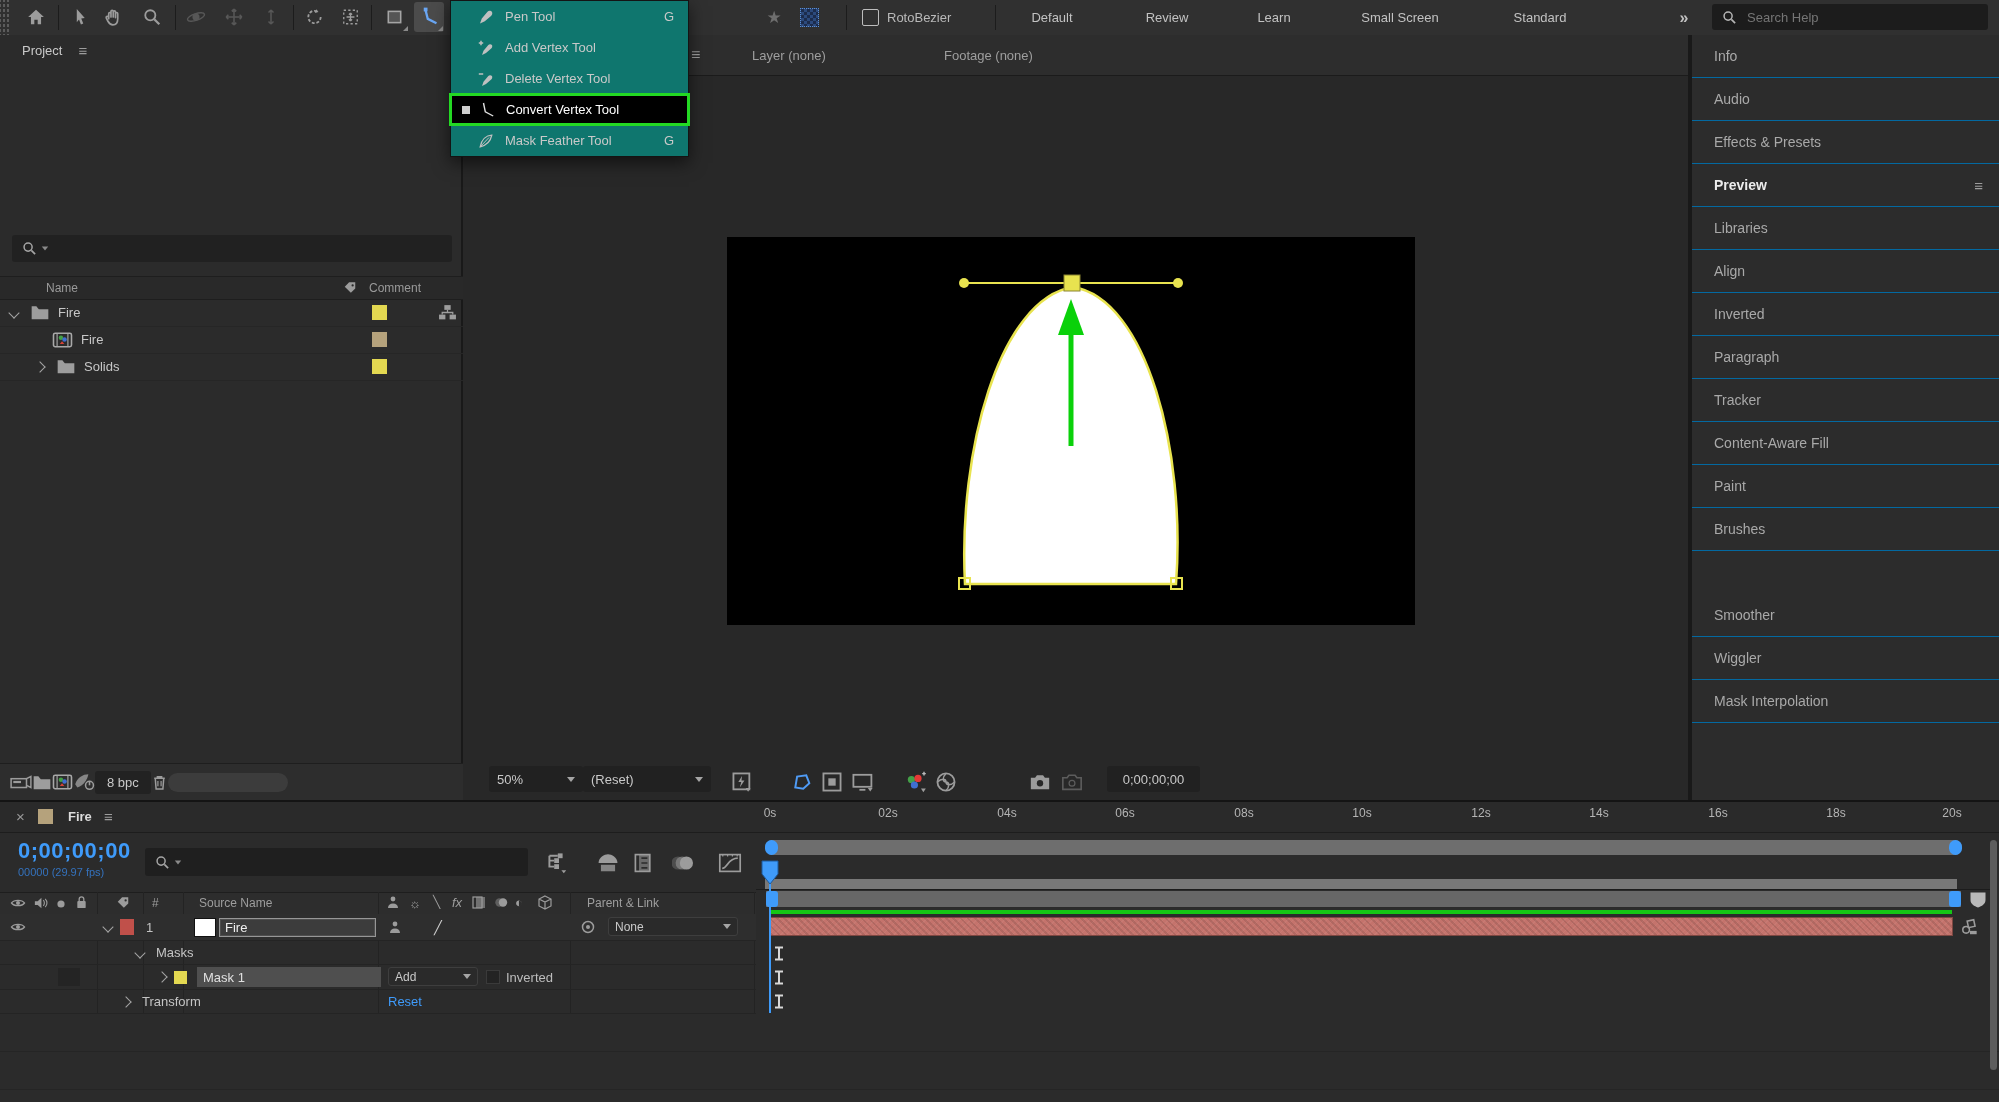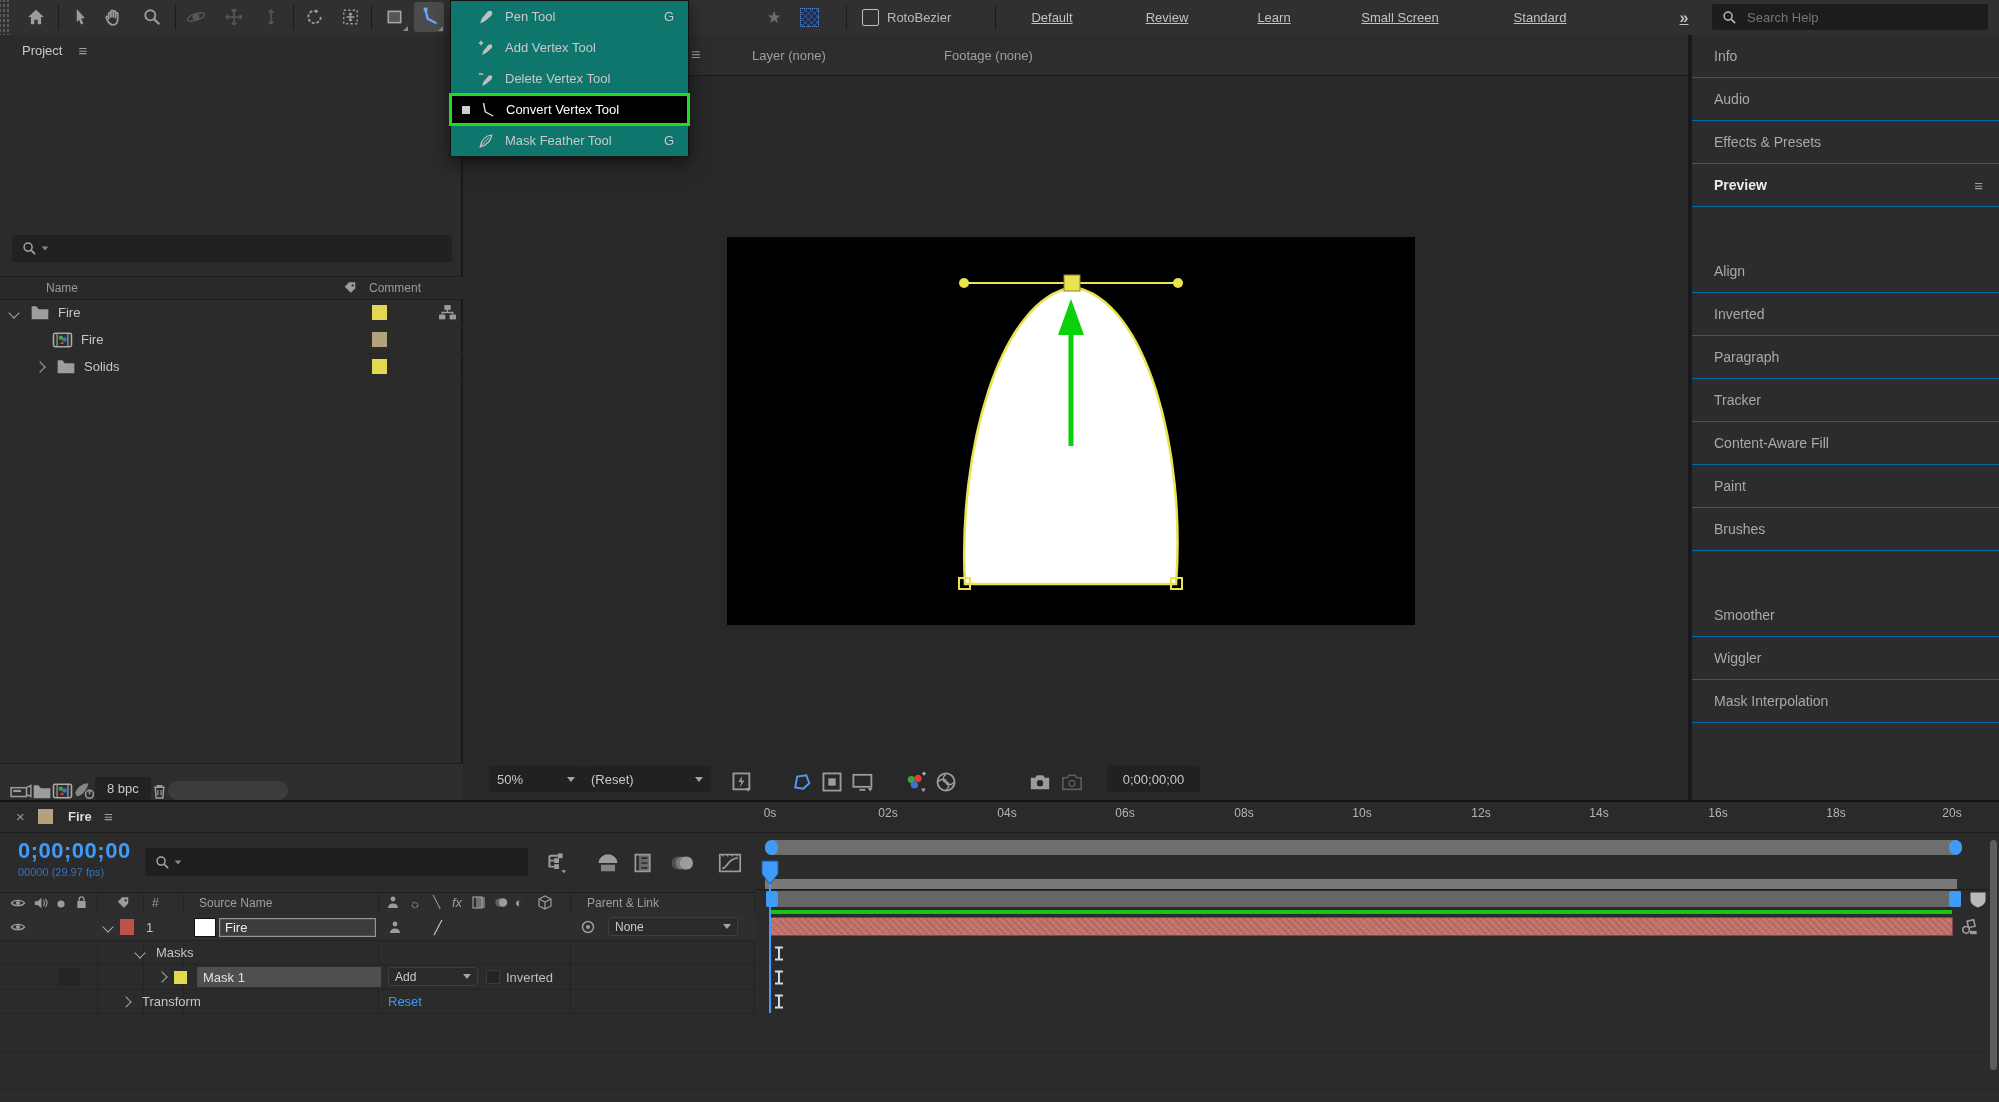--- a/index.html
+++ b/index.html
@@ -15,21 +15,21 @@
 
   
   #toolbar{left:0;top:0;width:1999px;height:35px;background:#303030;border-bottom:1px solid #151515;}
   #toolbar .grip{left:0;top:0;width:10px;height:35px;
     background-image:radial-gradient(#5c5c5c 1px,transparent 1.2px);background-size:4px 5px;background-position:2px 3px;}
   .toolbtn{position:absolute;top:2px;width:30px;height:30px;display:flex;align-items:center;justify-content:center;}
   .toolbtn.active{background:#4b4b4b;border-radius:3px;}
   .flyout:after{content:"";position:absolute;right:1px;bottom:1px;border-style:solid;border-width:0 0 5px 5px;
     border-color:transparent transparent #8a8a8a transparent;}
   .wstab{position:absolute;top:0;height:35px;display:flex;align-items:center;transform:translateX(-50%);
-    color:#c2c2c2;font-size:13px;cursor:default;text-decoration:underline;}
+    color:#c2c2c2;font-size:13px;cursor:default;}
   #helpsearch{left:1712px;top:4px;width:276px;height:26px;background:#1c1c1c;border-radius:3px;
     display:flex;align-items:center;gap:8px;padding-left:10px;box-sizing:border-box;}
   #helpsearch input{background:transparent;border:none;outline:none;color:#c0c0c0;font-size:13px;
     font-family:"Liberation Sans",sans-serif;width:200px;}
   .caret-down{display:inline-block;width:0;height:0;border-left:4px solid transparent;border-right:4px solid transparent;
     border-top:5px solid #a5a5a5;}
 
   
   #penmenu{left:450px;top:0;width:239px;height:157px;background:#0f766e;border:1px solid #141414;
     box-shadow:0 6px 16px rgba(0,0,0,.55);z-index:50;box-sizing:border-box;}
@@ -49,21 +49,21 @@
     display:flex;align-items:center;padding-left:10px;gap:4px;box-sizing:border-box;}
   #proj-cols{left:0;top:241px;width:463px;height:22px;background:#292929;border-top:1px solid #1e1e1e;
     border-bottom:1px solid #1e1e1e;color:#9a9a9a;font-size:12px;}
   .prow{position:absolute;left:0;width:463px;height:27px;display:flex;align-items:center;
     border-bottom:1px solid #262626;color:#c7c7c7;font-size:13px;}
   .swatch{width:15px;height:15px;display:inline-block;}
   .chev{width:7px;height:7px;border-right:1.5px solid #a5a5a5;border-bottom:1.5px solid #a5a5a5;display:inline-block;}
   .chev.d{transform:rotate(45deg);}
   .chev.r{transform:rotate(-45deg);}
   #proj-foot{left:0;top:728px;width:463px;height:37px;border-top:1px solid #1e1e1e;background:#2d2d2d;
-    display:flex;align-items:flex-end;padding-left:10px;box-sizing:border-box;}
+    display:flex;align-items:center;padding-left:10px;box-sizing:border-box;}
   .bpc{background:#222;border-radius:3px;padding:4px 12px;color:#c9c9c9;font-size:13px;}
   .pill{width:120px;height:19px;border-radius:10px;background:#3c3c3c;}
 
   
   #viewer{left:463px;top:35px;width:1227px;height:765px;background:#282828;border-right:2px solid #191919;box-sizing:border-box;}
   #viewer .tabrow{position:absolute;left:0;top:0;width:100%;height:40px;background:#2d2d2d;border-bottom:1px solid #1b1b1b;}
   .vtab{position:absolute;top:0;height:40px;display:flex;align-items:center;color:#9e9e9e;font-size:13px;}
   #comp{left:264px;top:202px;width:688px;height:388px;background:#000;}
   #vtoolbar{position:absolute;left:0;top:728px;width:100%;height:37px;display:flex;align-items:center;}
   .vbox{background:#212121;border-radius:3px;height:26px;display:flex;align-items:center;color:#c9c9c9;
@@ -511,20 +511,23 @@
     <div class="rprow" style="top:43px">
         <span>Audio</span>
       </div>
     <div class="rprow" style="top:86px">
         <span>Effects &amp; Presets</span>
       </div>
     <div class="rprow active" style="top:129px">
         <span>Preview</span>
         <span class="hamb">≡</span>
       </div>
+    <div class="rprow" style="top:172px">
+        <span>Libraries</span>
+      </div>
     <div class="rprow" style="top:215px">
         <span>Align</span>
       </div>
     <div class="rprow" style="top:258px">
         <span>Inverted</span>
       </div>
     <div class="rprow" style="top:301px">
         <span>Paragraph</span>
       </div>
     <div class="rprow" style="top:344px">

